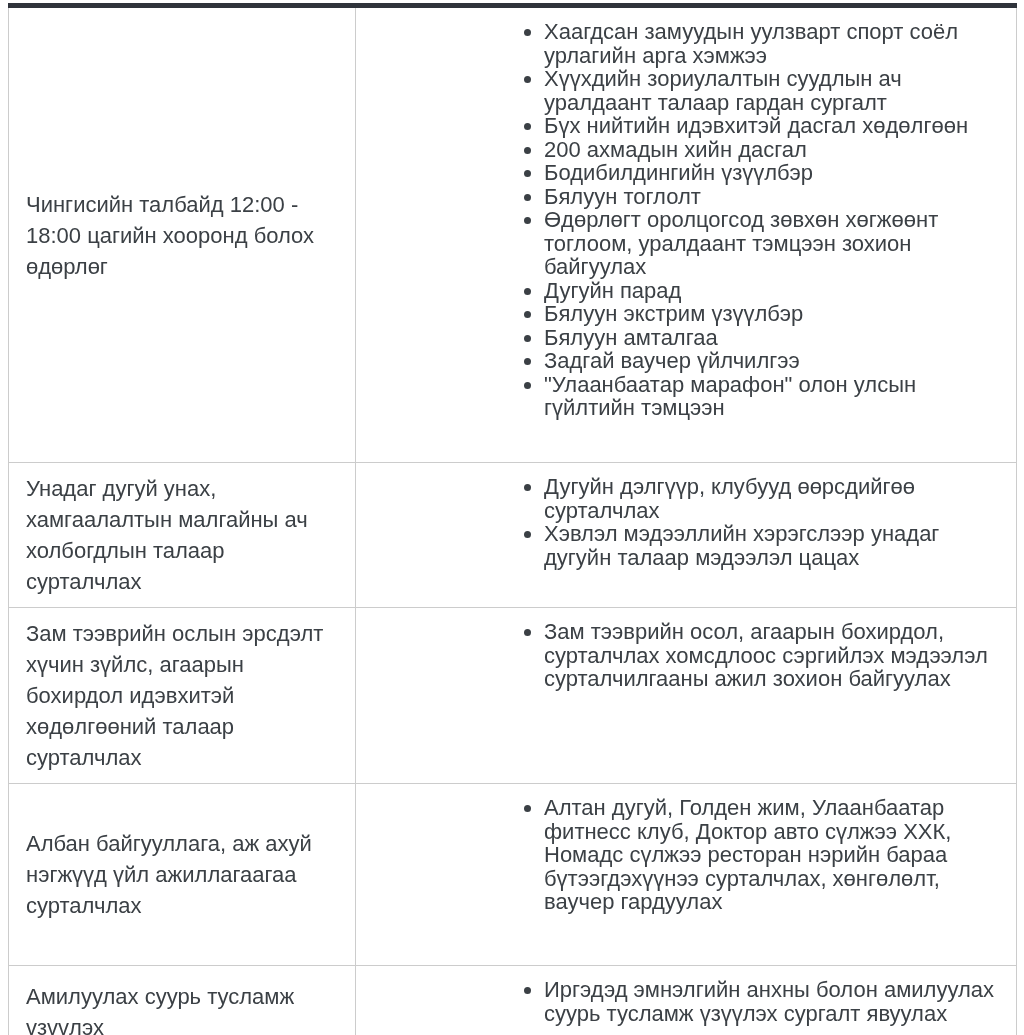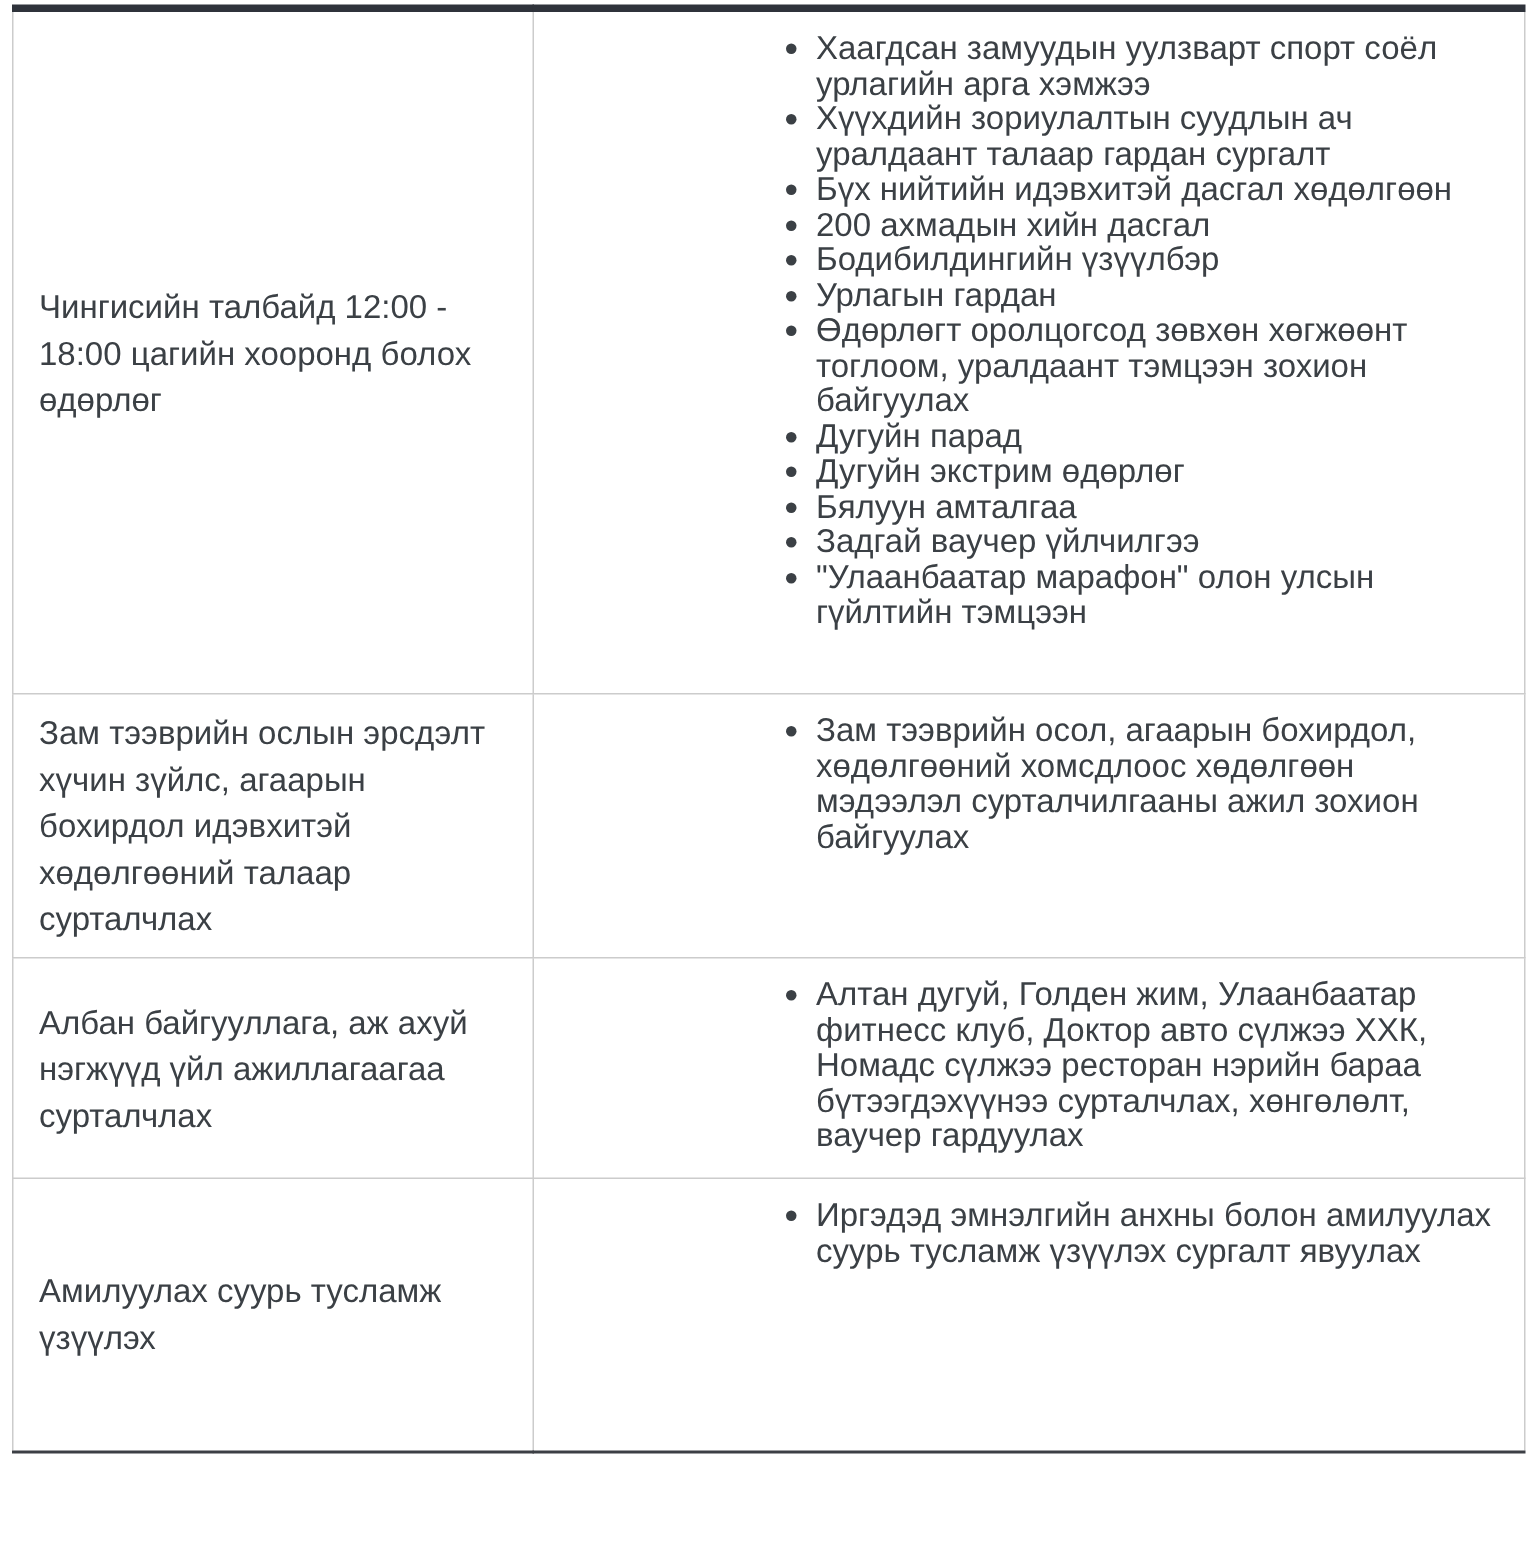--- a/index.html
+++ b/index.html
@@ -68,39 +68,50 @@
     <td class="cell-left">
       <span>Чингисийн талбайд 12:00 - 18:00 цагийн хооронд болох өдөрлөг</span>
     </td>
     <td class="cell-right">
       <ul>
               <li>Хаагдсан замуудын уулзварт спорт соёл урлагийн арга хэмжээ</li>
               <li>Хүүхдийн зориулалтын суудлын ач уралдаант талаар гардан сургалт</li>
               <li>Бүх нийтийн идэвхитэй дасгал хөдөлгөөн</li>
               <li>200 ахмадын хийн дасгал</li>
               <li>Бодибилдингийн үзүүлбэр</li>
-              <li>Урлагын гардан</li>
+              <li>Бялуун тоглолт</li>
               <li>Өдөрлөгт оролцогсод зөвхөн хөгжөөнт тоглоом, уралдаант тэмцээн зохион байгуулах</li>
               <li>Дугуйн парад</li>
-              <li>Дугуйн экстрим өдөрлөг</li>
+              <li>Бялуун экстрим үзүүлбэр</li>
               <li>Бялуун амталгаа</li>
               <li>Задгай ваучер үйлчилгээ</li>
               <li>"Улаанбаатар марафон" олон улсын гүйлтийн тэмцээн</li>
             </ul>
     </td>
   </tr>
 
+  <tr>
+    <td class="cell-left">
+      <span>Унадаг дугуй унах, хамгаалалтын малгайны ач холбогдлын талаар сурталчлах</span>
+    </td>
+    <td class="cell-right">
+      <ul>
+              <li>Дугуйн дэлгүүр, клубууд өөрсдийгөө сурталчлах</li>
+              <li>Хэвлэл мэдээллийн хэрэгслээр унадаг дугуйн талаар мэдээлэл цацах</li>
+            </ul>
+    </td>
+  </tr>
 
   <tr>
     <td class="cell-left">
       <span>Зам тээврийн ослын эрсдэлт хүчин зүйлс, агаарын бохирдол идэвхитэй хөдөлгөөний талаар сурталчлах</span>
     </td>
     <td class="cell-right">
       <ul>
-              <li>Зам тээврийн осол, агаарын бохирдол, хөдөлгөөний хомсдлоос хөдөлгөөн мэдээлэл сурталчилгааны ажил зохион байгуулах</li>
+              <li>Зам тээврийн осол, агаарын бохирдол, сурталчлах хомсдлоос сэргийлэх мэдээлэл сурталчилгааны ажил зохион байгуулах</li>
             </ul>
     </td>
   </tr>
 
   <tr>
     <td class="cell-left">
       <span>Албан байгууллага, аж ахуй нэгжүүд үйл ажиллагаагаа сурталчлах</span>
     </td>
     <td class="cell-right">
       <ul>

